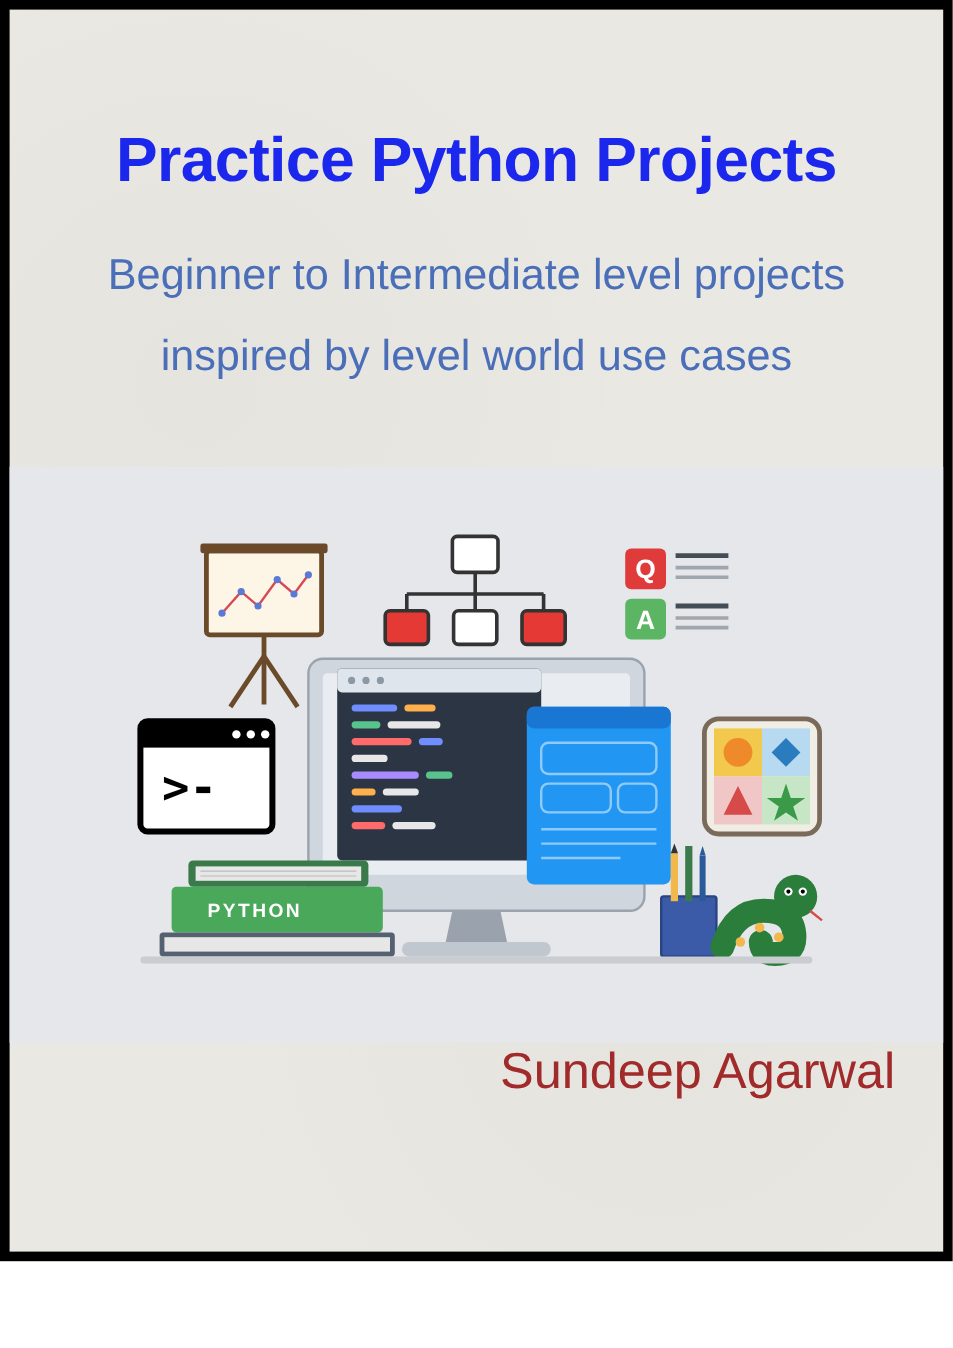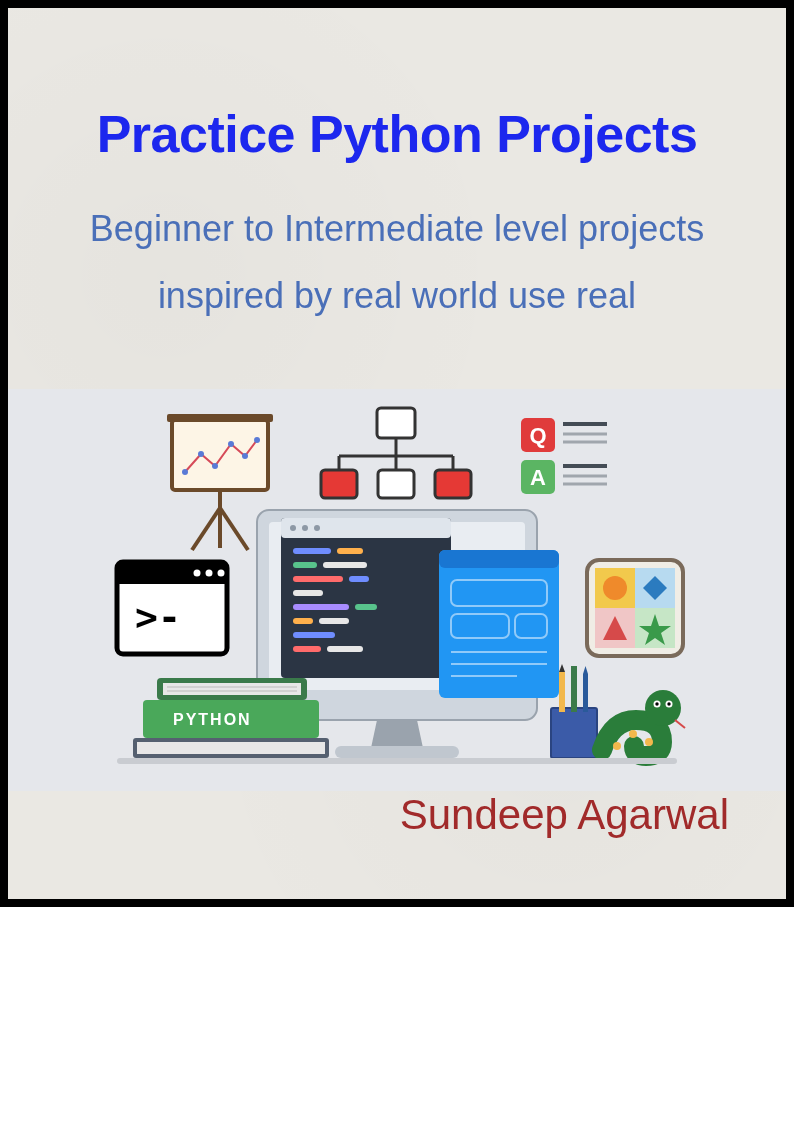--- a/index.html
+++ b/index.html
@@ -5,21 +5,21 @@
     * { margin: 0; padding: 0; box-sizing: border-box; }
     body {
       width: 794px;
       height: 1123px;
       background: #fff;
       font-family: "Segoe UI", Arial, sans-serif;
       overflow: hidden;
     }
     .page {
       width: 794px;
-      height: 907px;
+      height: 1051px;
       border: 8px solid #000;
       background: #eae8e3;
       background-image:
         radial-gradient(circle at 20% 30%, rgba(0,0,0,0.02) 0, transparent 40%),
         radial-gradient(circle at 70% 80%, rgba(0,0,0,0.02) 0, transparent 40%);
       display: flex;
       flex-direction: column;
     }
     .header {
       padding-top: 96px;
@@ -43,41 +43,40 @@
       width: 100%;
       height: 480px;
       background: #e5e7eb;
       display: flex;
       align-items: center;
       justify-content: center;
     }
     .author-row {
       flex: 1;
       display: flex;
-      align-items: flex-end;
       justify-content: flex-end;
-      padding-right: 57px;
+      padding-right: 40px;
       padding-bottom: 60px;
     }
     .author {
       font-size: 42px;
       color: #a12a2a;
       font-weight: 400;
     }
     svg { display: block; }
   </style>
 </head>
 <body>
 
 <div class="page">
   <div class="header">
     <div class="title">Practice Python Projects</div>
     <div class="subtitle">
       <span>Beginner to Intermediate level projects</span><br>
-      <span>inspired by real world use real</span>
+      <span>inspired by level world use cases</span>
     </div>
   </div>
 
   <div class="banner">
     <svg width="640" height="400" viewBox="0 0 640 400">
 
       <g>
         <rect x="95" y="30" width="96" height="70" rx="3" fill="#fdf5e6" stroke="#6b4a2a" stroke-width="4"></rect>
         <rect x="90" y="24" width="106" height="8" rx="2" fill="#6b4a2a"></rect>
         <polyline points="108,82 124,64 138,76 154,54 168,66 180,50" fill="none" stroke="#d64a58" stroke-width="2"></polyline>

